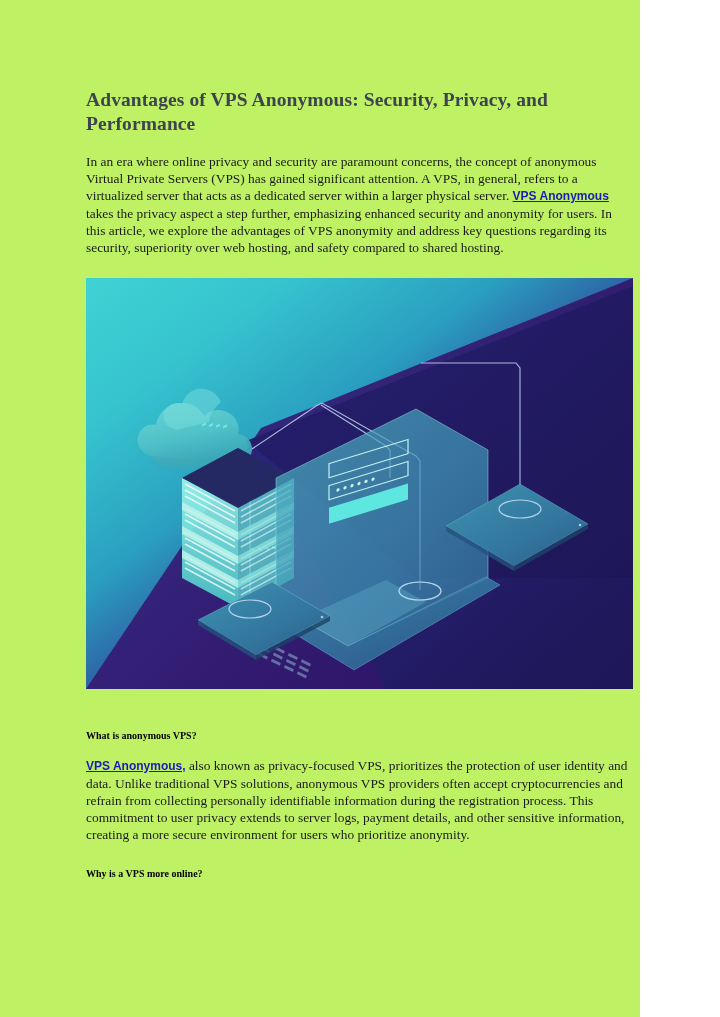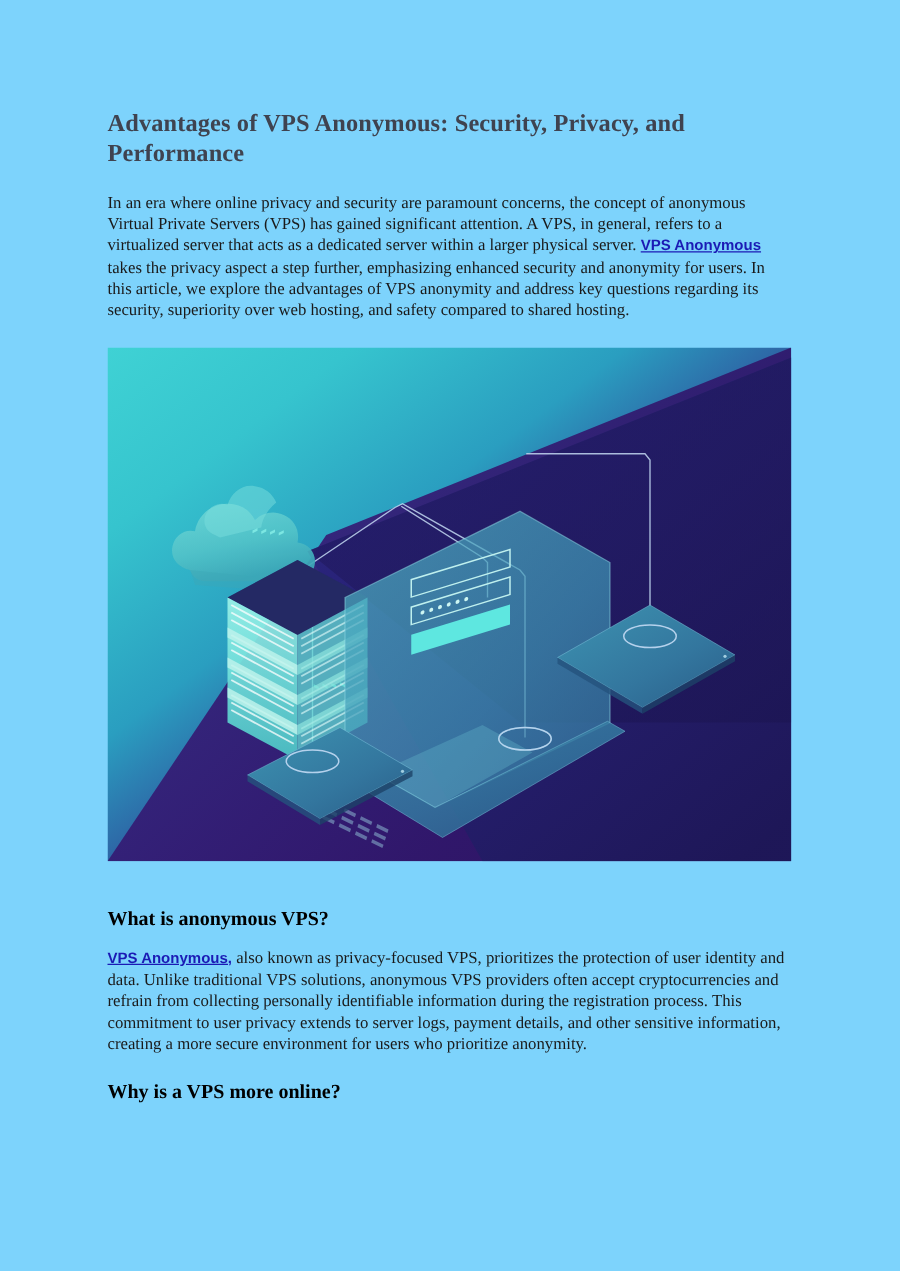--- a/index.html
+++ b/index.html
@@ -10,24 +10,24 @@
   body {
     width: 720px;
     height: 1017px;
     position: relative;
     font-family: "Liberation Serif", "DejaVu Serif", serif;
     -webkit-font-smoothing: antialiased;
   }
   .page {
     position: absolute;
     left: 0; top: 0;
-    width: 720px;
+    width: 640px;
     height: 1017px;
     overflow: hidden;
-    background: #7dd3fc;
+    background: #bef264;
   }
   .content {
     position: absolute;
     left: 86px;
     top: 88px;
     width: 548px;
   }
 
   
   .doc-title {
@@ -43,21 +43,21 @@
     font-family: "Liberation Serif", "DejaVu Serif", serif;
     font-size: 13.4px;
     line-height: 17.1px;
     color: #1a1a1a;
     margin: 0;
     text-align: left;
   }
   .section-heading {
     font-family: "Liberation Serif", "DejaVu Serif", serif;
     font-weight: bold;
-    font-size: 16px;
+    font-size: 10px;
     line-height: 18px;
     color: #000000;
     margin: 0 0 12px 0;
   }
   a.inline-link {
     font-family: "Liberation Sans", "DejaVu Sans", sans-serif;
     font-weight: bold;
     font-size: 12px;
     color: #1b1bb5;
     text-decoration: underline;

